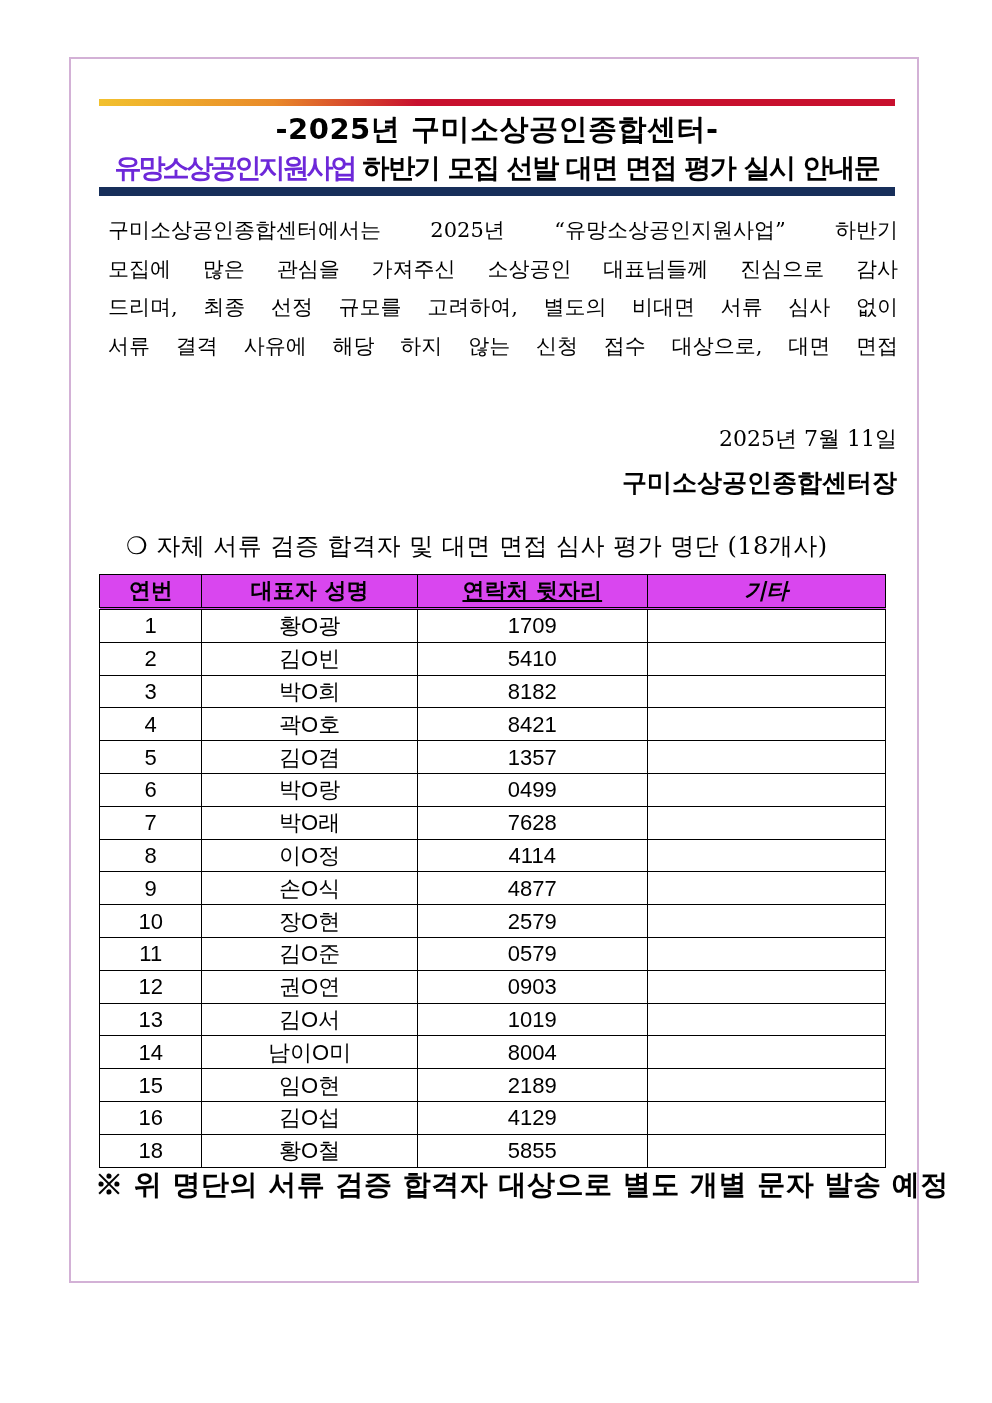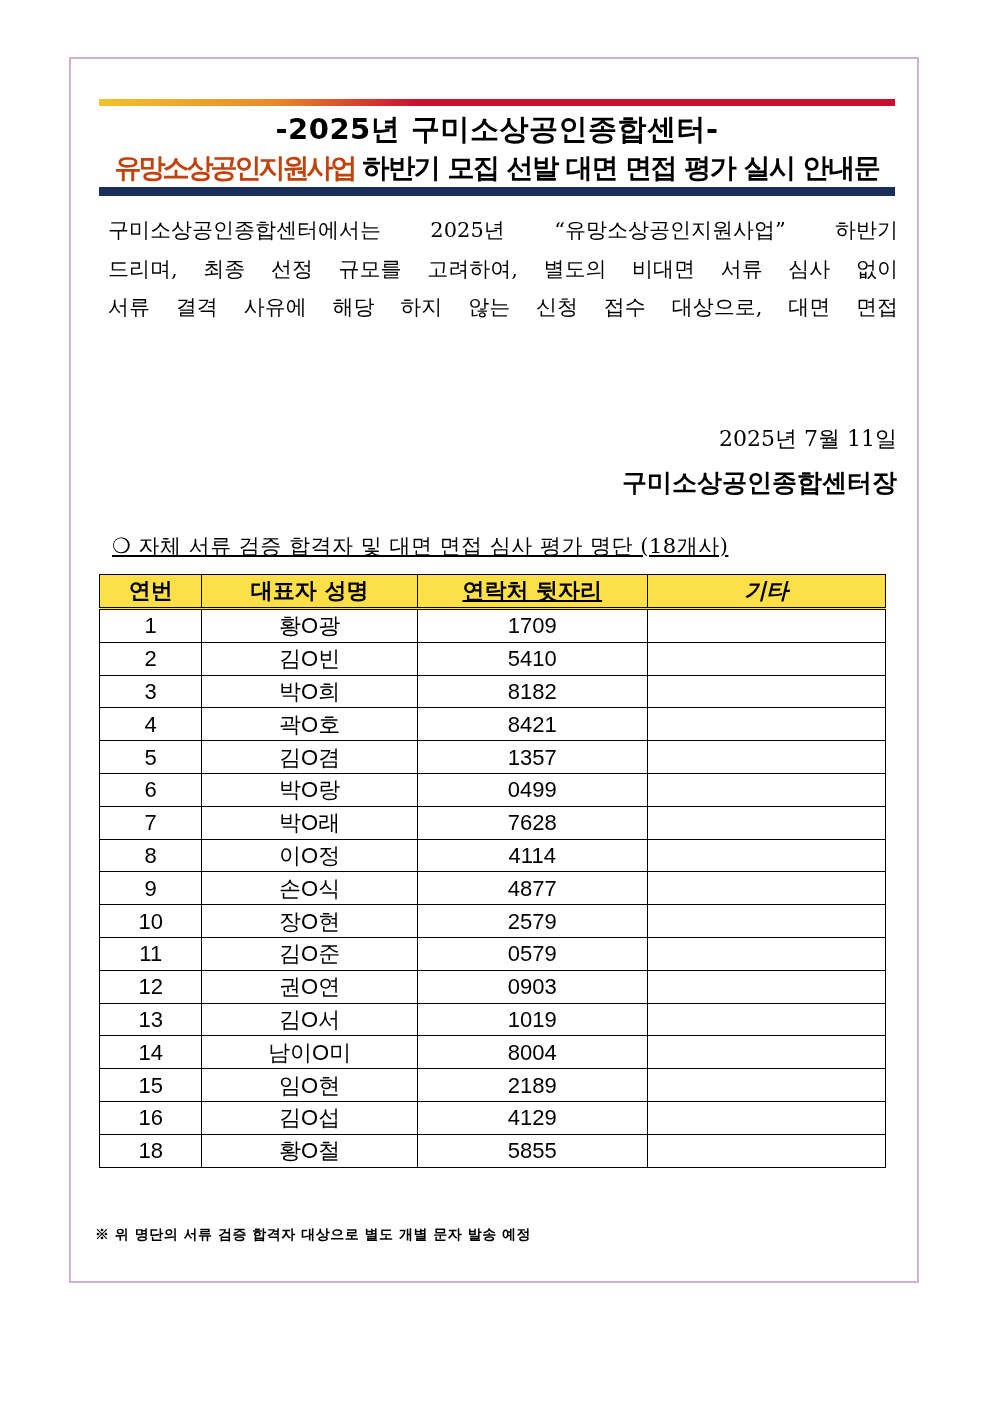--- a/index.html
+++ b/index.html
@@ -1,47 +1,48 @@
 <!DOCTYPE html>
 <html><head>
 <meta charset="utf-8">
 <style>
   html, body { margin:0; padding:0; background:#ffffff; }
   body { width:992px; height:1403px; position:relative; overflow:hidden; font-family:"DejaVu Sans", sans-serif; color:#000; }
   .page-frame { position:absolute; left:69px; top:57px; width:850px; height:1226px; border:2px solid #d3b1d6; box-sizing:border-box; }
   .bar-top { position:absolute; left:99px; top:99px; width:796px; height:7px; background:linear-gradient(to right, #f2c12e 0%, #e98a2a 22%, #c8102e 40%, #c8102e 100%); }
   .title1 { position:absolute; left:99px; top:108px; width:796px; height:42px; text-align:center; font-family:"DejaVu Sans", sans-serif; font-weight:bold; font-size:29px; line-height:42px; letter-spacing:0.5px; }
   .title2 { position:absolute; left:99px; top:150px; width:796px; height:36px; text-align:center; font-family:"DejaVu Sans", sans-serif; font-weight:bold; font-size:27px; line-height:36px; letter-spacing:-1.4px; white-space:nowrap; }
-  .title2 .hl { color:#c2410c; letter-spacing:-3px; }
+  .title2 .hl { color:#6d28d9; letter-spacing:-3px; }
   .bar-bottom { position:absolute; left:99px; top:187px; width:796px; height:9px; background:#172f5a; }
   .intro { position:absolute; left:108px; top:211px; width:790px; font-family:"DejaVu Serif", serif; font-size:21px; line-height:38.5px; text-align:justify; }
   .intro span { display:block; text-align-last:justify; }
   .intro span.last { text-align-last:left; }
   .date { position:absolute; right:95px; top:423px; font-family:"DejaVu Serif", serif; font-size:22px; line-height:32px; }
   .signer { position:absolute; right:95px; top:463px; font-family:"DejaVu Serif", serif; font-weight:bold; font-size:25px; line-height:40px; }
-  .subhead { position:absolute; left:112px; top:531px; width:790px; font-family:"DejaVu Serif", serif; font-size:21px; line-height:30px; white-space:nowrap; letter-spacing:0.5px;text-decoration:underline; }
+  .subhead { position:absolute; left:126px; top:531px; width:790px; font-family:"DejaVu Serif", serif; font-size:24px; line-height:30px; white-space:nowrap; letter-spacing:0.5px; }
   table.roster { position:absolute; left:99px; top:574px; width:787px; border-collapse:collapse; font-family:"Liberation Sans", sans-serif; }
   table.roster th, table.roster td { border:1px solid #000; text-align:center; padding:0; }
-  table.roster th { background:#fde047; height:32px; font-size:22px; font-weight:bold; font-family:"DejaVu Sans", sans-serif; border-bottom:3px double #000; }
+  table.roster th { background:#d946ef; height:32px; font-size:22px; font-weight:bold; font-family:"DejaVu Sans", sans-serif; border-bottom:3px double #000; }
   table.roster td { height:31.8px; font-size:22px; line-height:31px; }
   .c1 { width:102px; } .c2 { width:216px; } .c3 { width:230px;text-decoration:underline; } .c4 { width:239px;font-style:italic; }
-  .footnote { position:absolute; left:95px; top:1217px; width:800px; font-family:"DejaVu Serif", serif; font-weight:bold; font-size:14px; line-height:34px; white-space:nowrap; letter-spacing:0.5px; }
+  .footnote { position:absolute; left:95px; top:1168px; width:800px; font-family:"DejaVu Serif", serif; font-weight:bold; font-size:28px; line-height:34px; white-space:nowrap; letter-spacing:0.5px; }
 </style>
 </head>
 <body>
 
 <div class="page-frame"></div>
 
 <div class="bar-top"></div>
 <div class="title1">-2025년 구미소상공인종합센터-</div>
 <div class="title2"><span class="hl">유망소상공인지원사업</span><span> 하반기 모집 선발 대면 면접 평가 실시 안내문</span></div>
 <div class="bar-bottom"></div>
 
 <div class="intro">
   <span>구미소상공인종합센터에서는 2025년 “유망소상공인지원사업” 하반기</span>
+  <span>모집에 많은 관심을 가져주신 소상공인 대표님들께 진심으로 감사</span>
   <span>드리며, 최종 선정 규모를 고려하여, 별도의 비대면 서류 심사 없이</span>
   <span>서류 결격 사유에 해당 하지 않는 신청 접수 대상으로, 대면 면접</span>
 </div>
 
 <div class="date">2025년 7월 11일</div>
 <div class="signer">구미소상공인종합센터장</div>
 
 <div class="subhead">❍ 자체 서류 검증 합격자 및 대면 면접 심사 평가 명단 (18개사)</div>
 
 <table class="roster">

